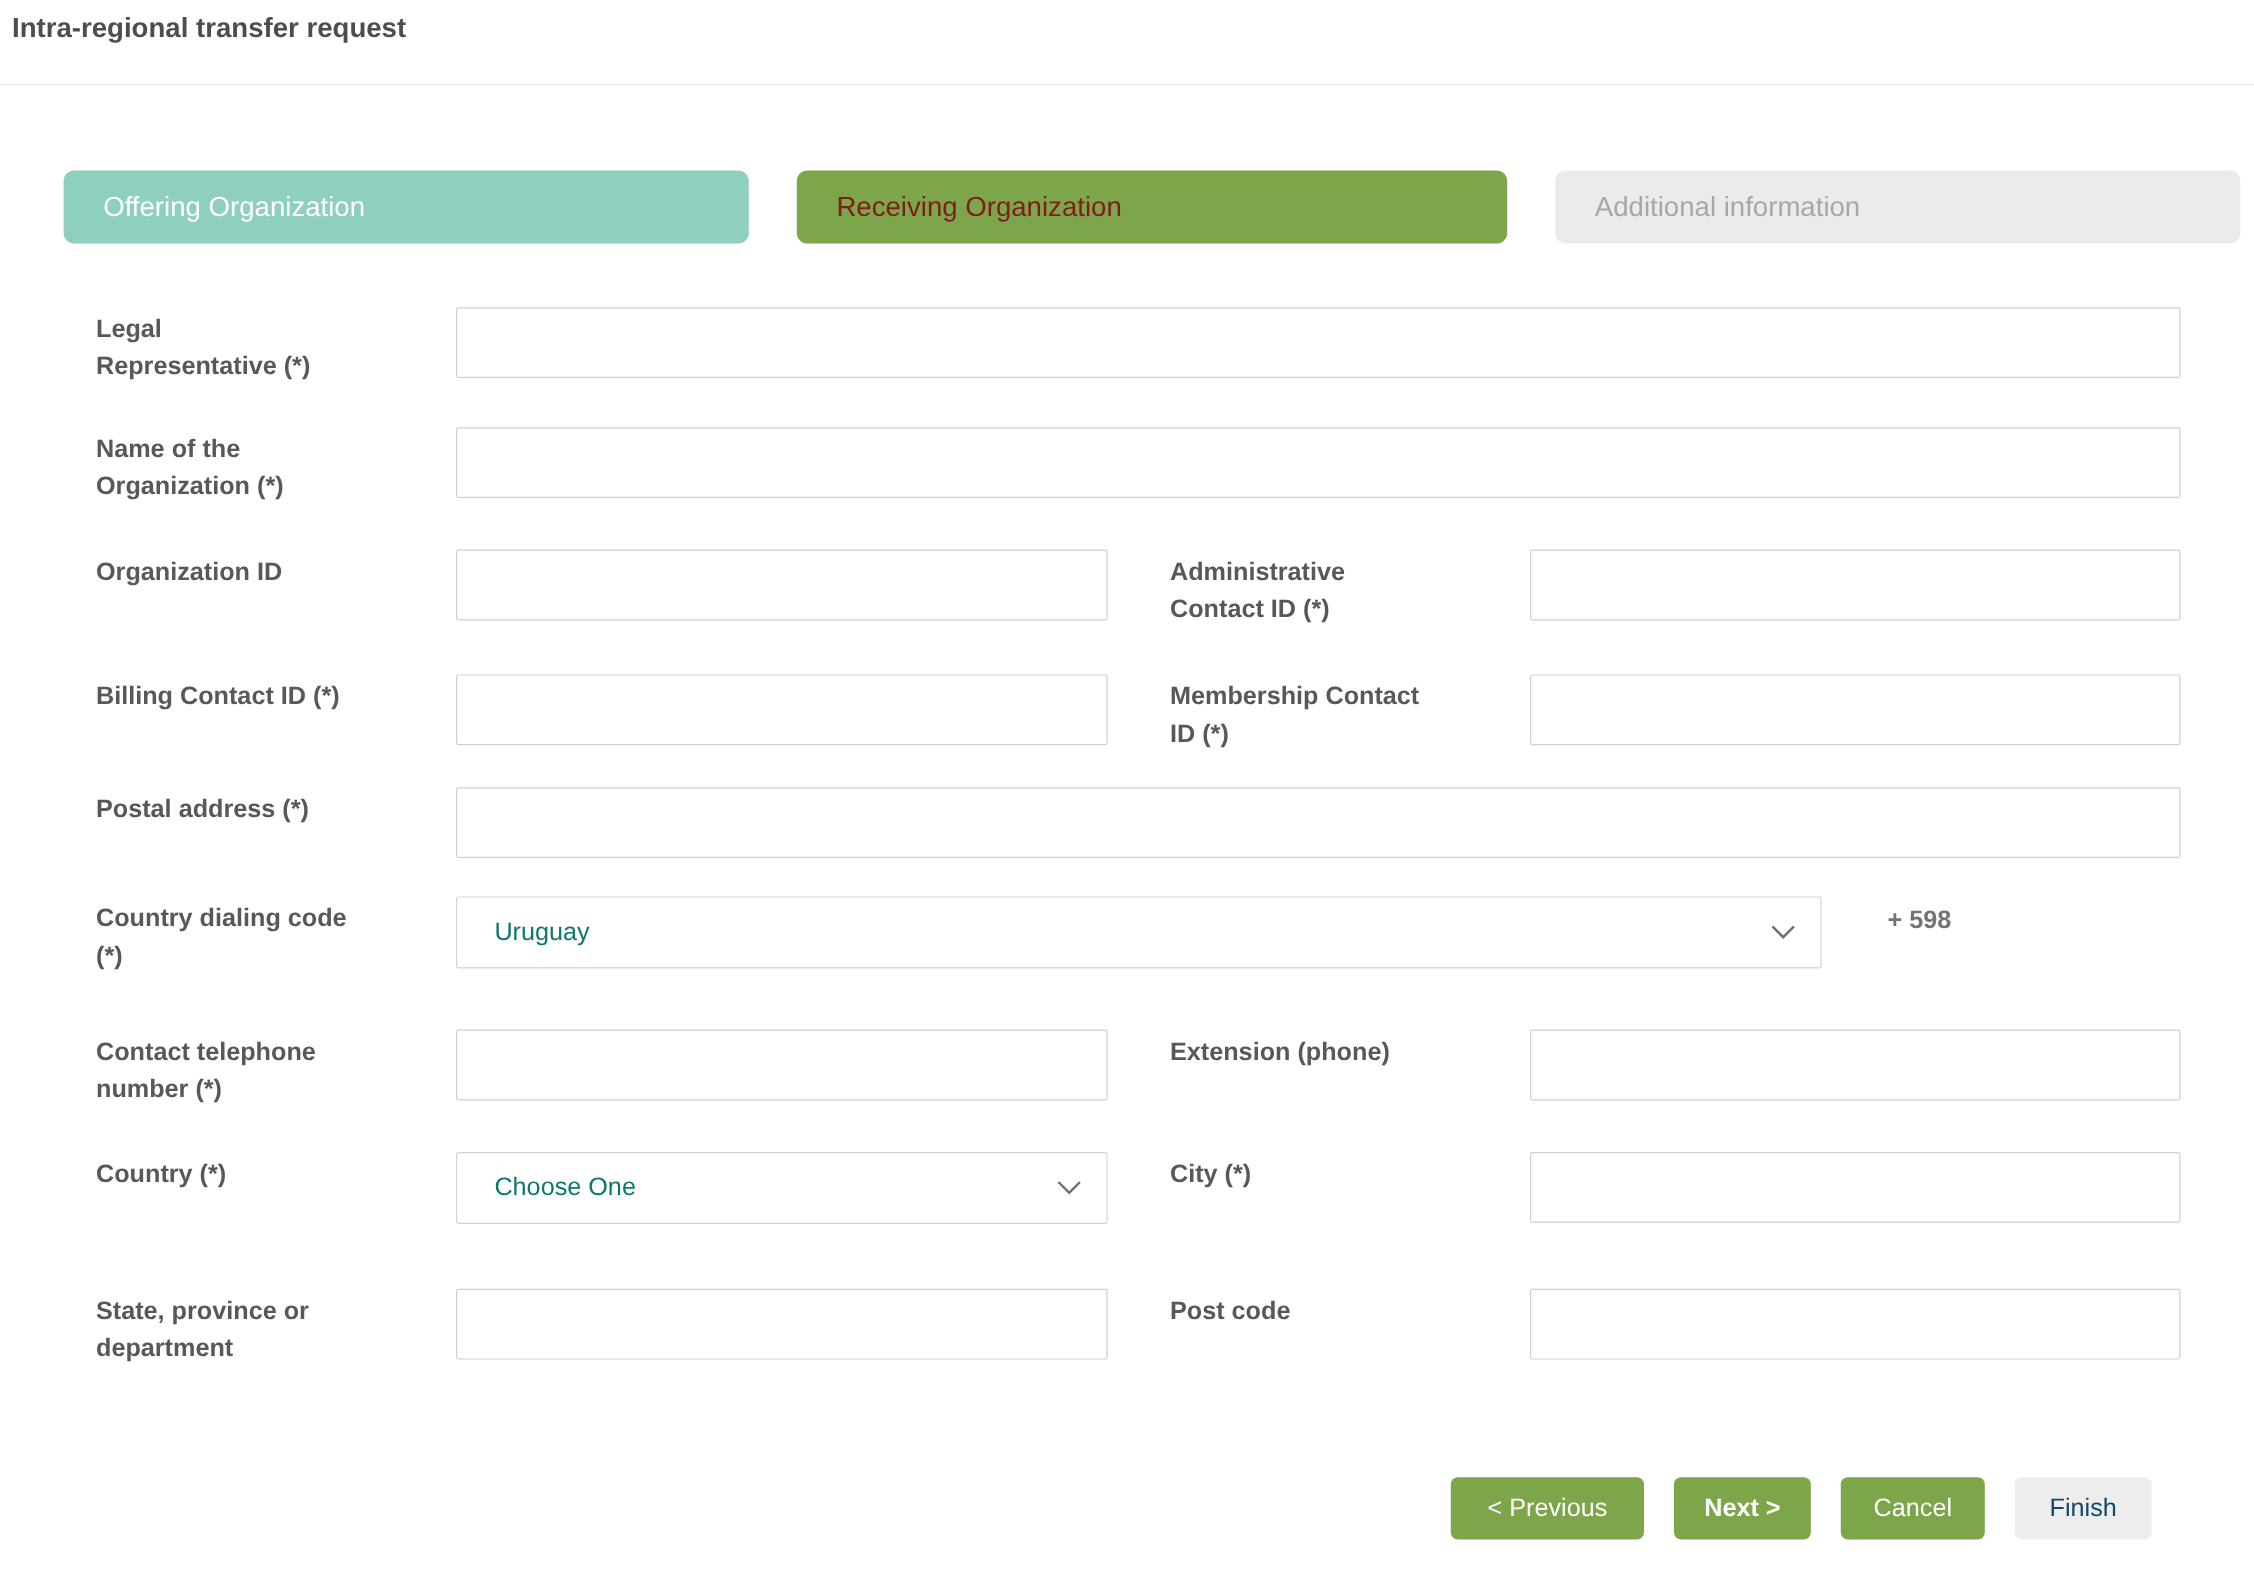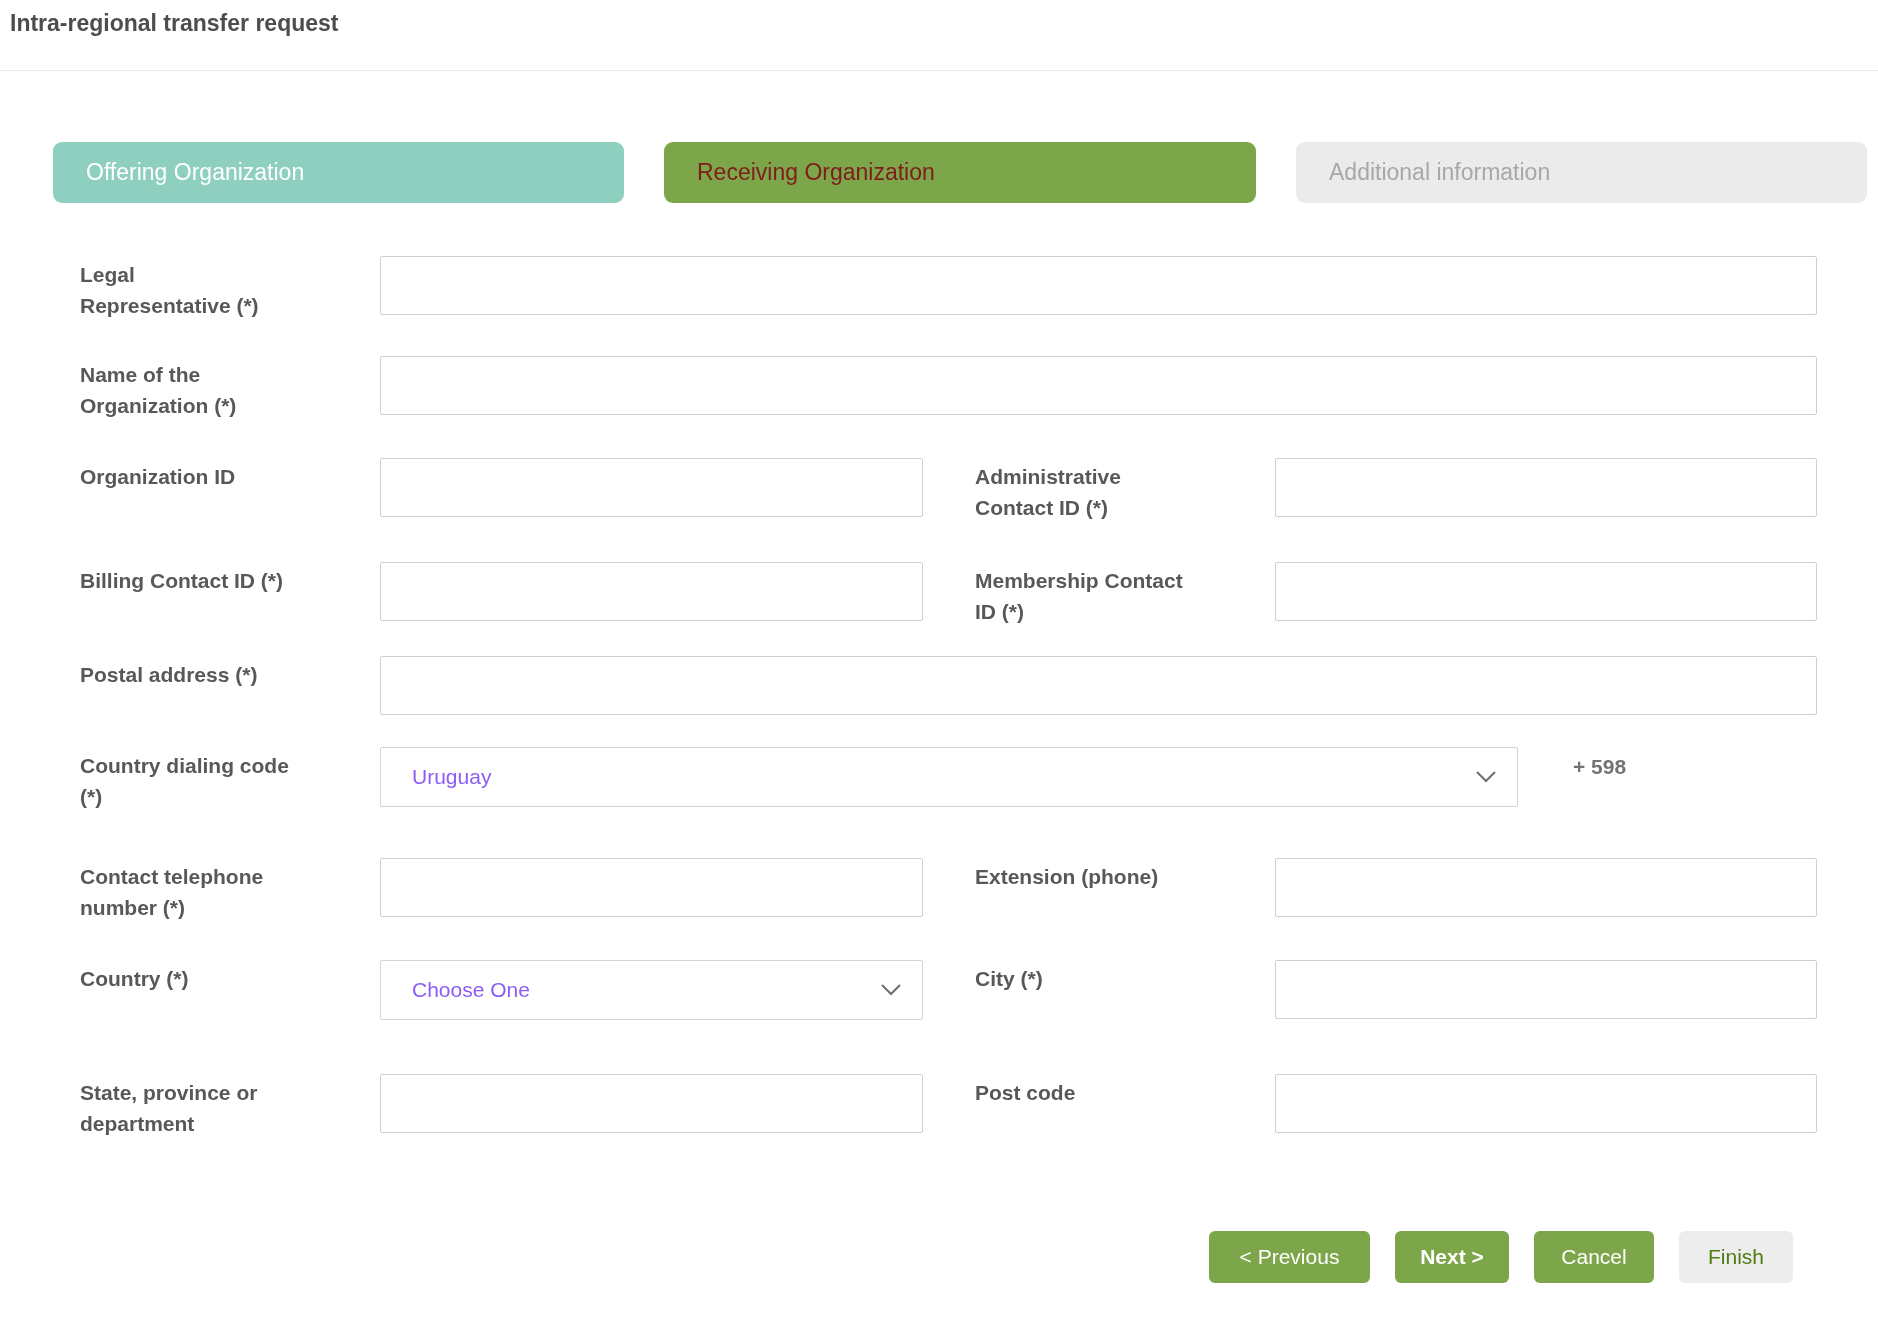--- a/index.html
+++ b/index.html
@@ -85,21 +85,21 @@
   .select-box {
     position: relative;
     height: 60px;
     border: 1px solid #d4d4d4;
     border-radius: 2px;
     background: #ffffff;
     display: flex;
     align-items: center;
     padding-left: 31px;
     font-size: 21px;
-    color: #8b5cf6;
+    color: #0f766e;
     cursor: pointer;
   }
   .select-wide { width: 1138px; flex: none; }
   .select-half { width: 543px; flex: none; }
   .chevron {
     position: absolute;
     right: 21px;
     top: 50%;
     transform: translateY(-50%);
     display: block;
@@ -126,21 +126,21 @@
     border-radius: 6px;
     background: #7ca649;
     color: #ffffff;
     font-family: "Liberation Sans", sans-serif;
     font-size: 21px;
     cursor: pointer;
   }
   .btn-previous { width: 161px; }
   .btn-next     { width: 114px; font-weight: bold; }
   .btn-cancel   { width: 120px; }
-  .btn-finish   { width: 114px; background: #ededed; color: #4d7c0f; cursor: default; }
+  .btn-finish   { width: 114px; background: #ededed; color: #0c4a6e; cursor: default; }
 </style>
 </head>
 <body>
 
 <div class="page-header">
   <div class="page-title">Intra-regional transfer request</div>
 </div>
 
 <div class="tabs">
   <div class="tab tab-offering">

